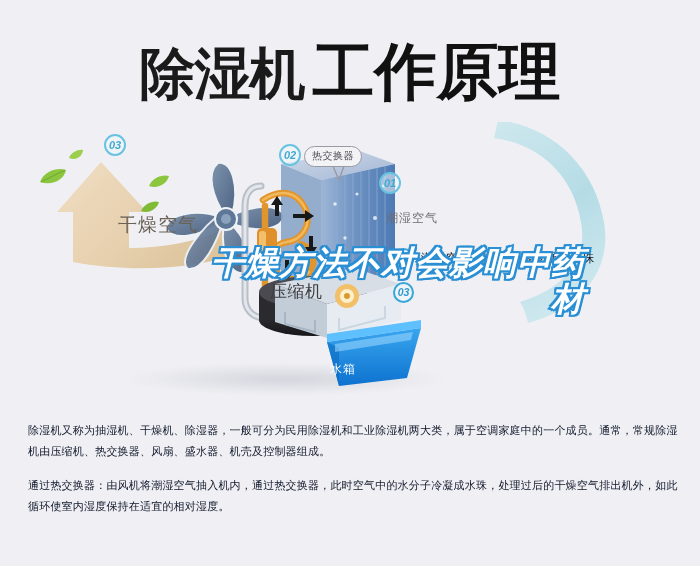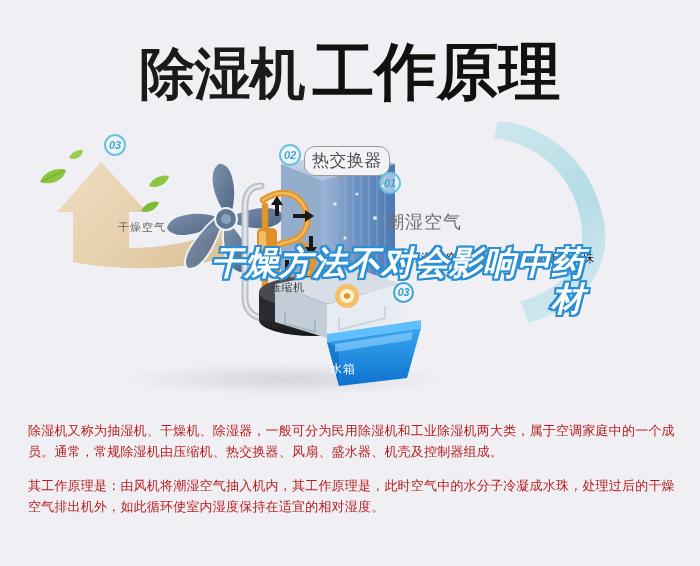--- a/index.html
+++ b/index.html
@@ -53,31 +53,31 @@
   .fan { position: absolute; left: 160px; top: 35px; width: 130px; height: 125px; }
 
   
   .machine { position: absolute; left: 235px; top: 20px; width: 215px; height: 250px; }
 
   
   .ill-label {
     position: absolute; font-size: 11px; color: #5b5b5b;
     font-family: "Liberation Sans", sans-serif; white-space: nowrap;
   }
-  .lbl-dry   { left: 118px; top: 98px; font-size: 11px; color: #6a6258; letter-spacing:1px;}
-  .lbl-humid { left: 386px; top: 88px; font-size: 18px; color: #6d6d72; letter-spacing:1px;}
-  .lbl-comp  { left: 270px; top: 158px; font-size: 11px; color: #3e3e42; letter-spacing:.5px;font-family:Liberation Serif, serif;}
+  .lbl-dry   { left: 118px; top: 90px; font-size: 19px; color: #6a6258; letter-spacing:1px;}
+  .lbl-humid { left: 386px; top: 88px; font-size: 12px; color: #6d6d72; letter-spacing:1px;}
+  .lbl-comp  { left: 270px; top: 158px; font-size: 17px; color: #3e3e42; letter-spacing:.5px;font-family:Liberation Serif, serif;}
   .lbl-tank  { left: 330px; top: 239px; font-size: 12px; color: #ffffff; letter-spacing:1px;}
 
   
   .callout {
     position: absolute; left: 304px; top: 24px;
     border: 1.4px solid #9a9aa2; border-radius: 11px;
     background: #f3f3f6; padding: 2px 7px 3px;
-    font-size: 17px; color: #4d4d55; letter-spacing: .5px; white-space: nowrap;
+    font-size: 10px; color: #4d4d55; letter-spacing: .5px; white-space: nowrap;
   }
   .callout-tail {
     position: absolute; left: 330px; top: 42px; width: 14px; height: 16px;
   }
 
   
   .step-circ {
     position: absolute; width: 22px; height: 22px; border-radius: 50%;
     border: 2px solid #67c3e0; color: #3fa9cf;
     font-size: 11px; font-weight: 700; font-style: italic;
@@ -112,21 +112,21 @@
     text-shadow:
        2px 0 0 #2a8fd4, -2px 0 0 #2a8fd4, 0 2px 0 #2a8fd4, 0 -2px 0 #2a8fd4,
        2px 2px 0 #2a8fd4, -2px 2px 0 #2a8fd4, 2px -2px 0 #2a8fd4, -2px -2px 0 #2a8fd4;
     width: 470px; left: 115px;
   }
   .wm span { display: block; text-align: right; }
 
   
   .copy { position: absolute; left: 28px; top: 420px; width: 650px; }
   .copy p {
-    font-size: 13px; line-height: 21px; color: #b91c1c;
+    font-size: 11px; line-height: 21px; color: #0f172a;
     letter-spacing: .2px; margin-bottom: 13px;
   }
 </style>
 </head>
 <body>
 
 <div id="page">
 
   <div class="title-wrap">
     <span class="title-a">除湿机</span><span class="title-b">工作原理</span>
@@ -334,16 +334,16 @@
     </div>
   </div>
 
   <div class="wm">
     <span>干燥方法不对会影响中药</span>
     <span>材</span>
   </div>
 
   <div class="copy">
     <p>除湿机又称为抽湿机、干燥机、除湿器，一般可分为民用除湿机和工业除湿机两大类，属于空调家庭中的一个成员。通常，常规除湿机由压缩机、热交换器、风扇、盛水器、机壳及控制器组成。</p>
-    <p>其工作原理是：由风机将潮湿空气抽入机内，其工作原理是，此时空气中的水分子冷凝成水珠，处理过后的干燥空气排出机外，如此循环使室内湿度保持在适宜的相对湿度。</p>
+    <p>通过热交换器：由风机将潮湿空气抽入机内，通过热交换器，此时空气中的水分子冷凝成水珠，处理过后的干燥空气排出机外，如此循环使室内湿度保持在适宜的相对湿度。</p>
   </div>
 
 </div>
 
 </body></html>

